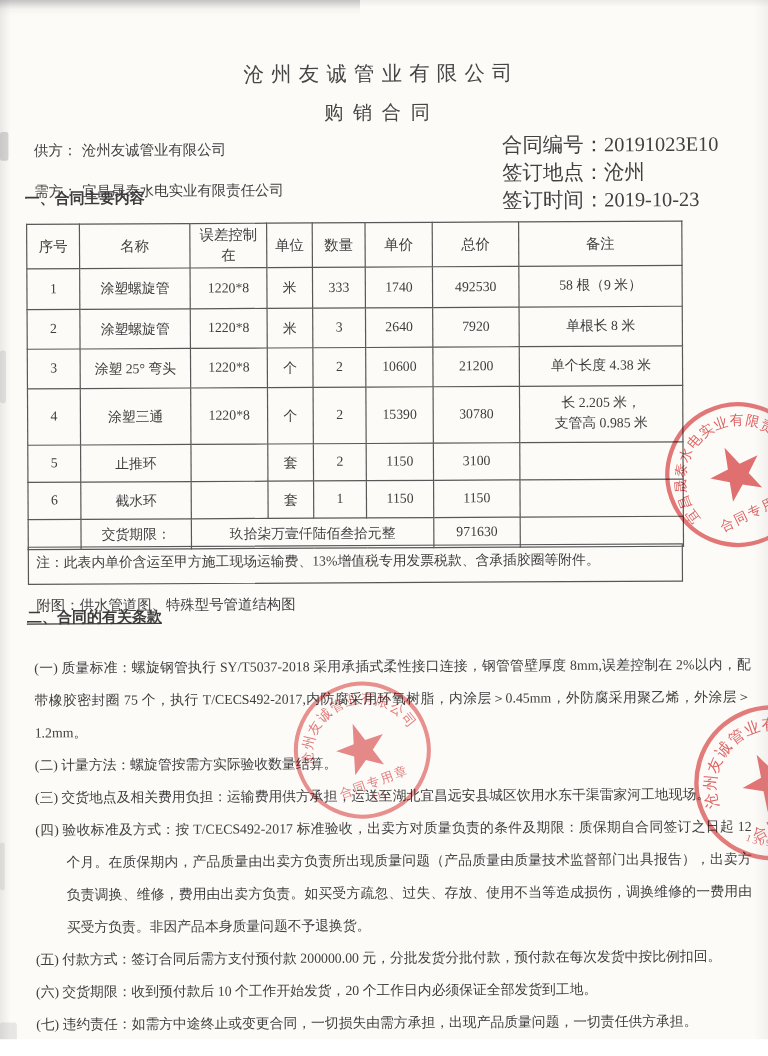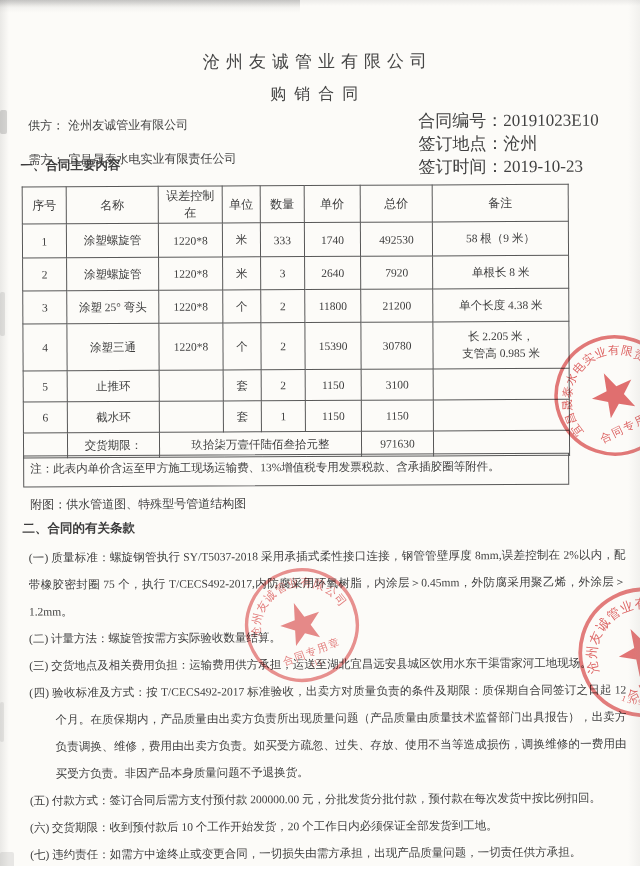--- a/index.html
+++ b/index.html
@@ -121,21 +121,21 @@
             <td class="c5">2640</td>
             <td class="c6">7920</td>
             <td class="c7">单根长 8 米</td>
           </tr>
           <tr style="height: 33px;">
             <td class="c0">3</td>
             <td class="c1">涂塑 25° 弯头</td>
             <td class="c2">1220*8</td>
             <td class="c3">个</td>
             <td class="c4">2</td>
-            <td class="c5">11800</td>
+            <td class="c5">10600</td>
             <td class="c6">21200</td>
             <td class="c7">单个长度 4.38 米</td>
           </tr>
           <tr style="height: 47px;">
             <td class="c0">4</td>
             <td class="c1">涂塑三通</td>
             <td class="c2">1220*8</td>
             <td class="c3">个</td>
             <td class="c4">2</td>
             <td class="c5">15390</td>
@@ -170,21 +170,21 @@
             <td>971630</td>
             <td></td>
           </tr>
         </tbody>
     </table>
 
     <div class="note-box">注：此表内单价含运至甲方施工现场运输费、13%增值税专用发票税款、含承插胶圈等附件。</div>
 
     <div class="attach">附图：供水管道图、特殊型号管道结构图</div>
 
-    <div class="sec-heading" style="top:519px;">二、合同的有关条款</div>
+    <div class="sec-heading" style="top:505px;text-decoration:underline;">二、合同的有关条款</div>
 
     <div class="terms" id="terms">
         <p class="term">(一) 质量标准：螺旋钢管执行 SY/T5037-2018 采用承插式柔性接口连接，钢管管壁厚度 8mm,误差控制在 2%以内，配带橡胶密封圈 75 个，执行 T/CECS492-2017,内防腐采用环氧树脂，内涂层＞0.45mm，外防腐采用聚乙烯，外涂层＞1.2mm。</p>
         <p class="term">(二) 计量方法：螺旋管按需方实际验收数量结算。</p>
         <p class="term">(三) 交货地点及相关费用负担：运输费用供方承担，运送至湖北宜昌远安县城区饮用水东干渠雷家河工地现场。</p>
         <p class="term hang">(四) 验收标准及方式：按 T/CECS492-2017 标准验收，出卖方对质量负责的条件及期限：质保期自合同签订之日起 12 个月。在质保期内，产品质量由出卖方负责所出现质量问题（产品质量由质量技术监督部门出具报告），出卖方负责调换、维修，费用由出卖方负责。如买受方疏忽、过失、存放、使用不当等造成损伤，调换维修的一费用由买受方负责。非因产品本身质量问题不予退换货。</p>
         <p class="term">(五) 付款方式：签订合同后需方支付预付款 200000.00 元，分批发货分批付款，预付款在每次发货中按比例扣回。</p>
         <p class="term">(六) 交货期限：收到预付款后 10 个工作开始发货，20 个工作日内必须保证全部发货到工地。</p>
         <p class="term">(七) 违约责任：如需方中途终止或变更合同，一切损失由需方承担，出现产品质量问题，一切责任供方承担。</p>
       </div>

